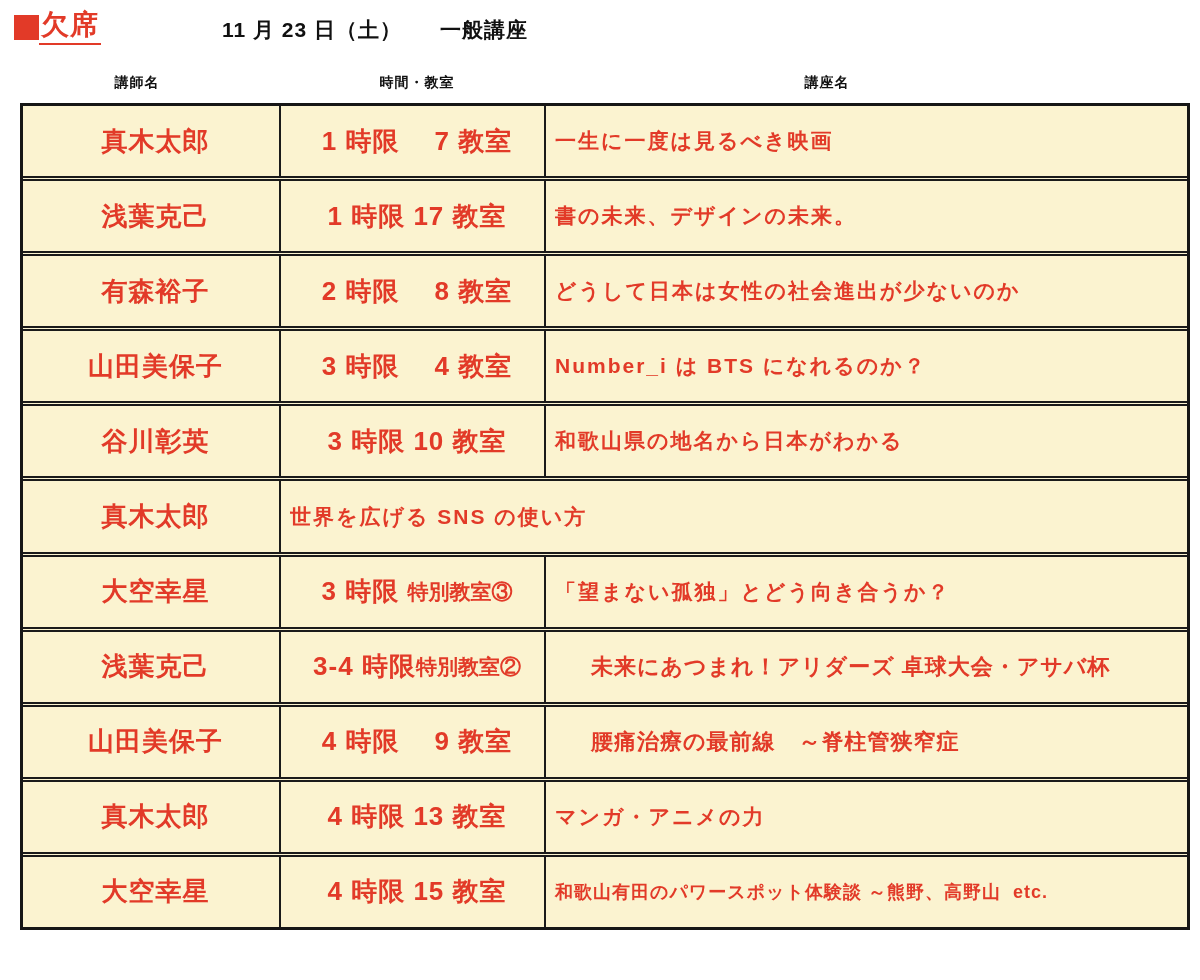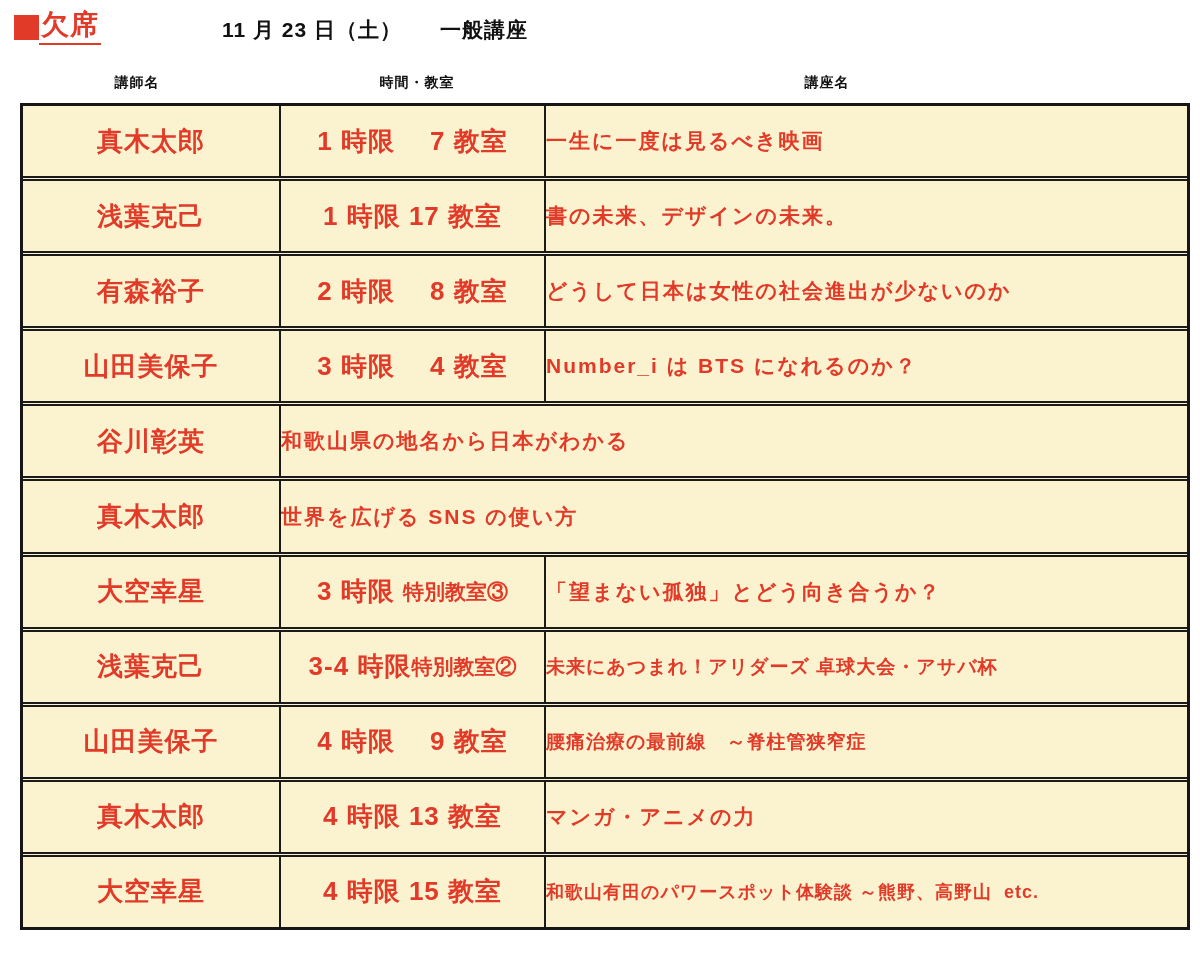--- a/index.html
+++ b/index.html
@@ -24,28 +24,28 @@
   .ch-course { left: 827px; }
 
   
   .table { position: absolute; left: 20px; top: 103px; width: 1170px; height: 827px;
     border: 3px solid #161616; background: #fbf3d0; display: flex; flex-direction: column; }
   .row { display: flex; height: 70px; flex: 1; background: #fbf3d0; }
   .row { border-bottom: 2px solid #1a1a1a; }
   .row + .row { margin-top: 1px; border-top: 2px solid #1a1a1a; }
   .row:last-child { border-bottom: none; }
 
-  .cell { display: flex; align-items: center; color: #e23a28; font-weight: bold; }
+  .cell { display: flex; align-items: center; color: #e23a28; font-weight: bold; padding-left: 9px; }
   .c1 { width: 258px; border-right: 2px solid #1a1a1a; justify-content: center;
     font-size: 26px; letter-spacing: 1px; }
   .c2 { width: 265px; border-right: 2px solid #1a1a1a; justify-content: center;
     font-size: 26px; letter-spacing: 1px; white-space: pre; }
   .c2 .time-small { font-size: 21px; letter-spacing: 0; font-family: Liberation Mono, monospace; }
   .c3 { flex: 1; font-size: 21px; letter-spacing: 2px; white-space: pre; }
-  .c3.fs-s { font-size: 19px; letter-spacing: 1px; }
+  .c3.fs-s { font-size: 22px; letter-spacing: 1px; margin-left: 36px; }
   .c3.fs-xs { font-size: 18px; letter-spacing: 1px; }
 </style>
 </head>
 <body>
 
 <div class="page">
 
   <div class="absent-marker">
     <span class="absent-square"></span>
     <span class="absent-label">欠席</span>
@@ -81,20 +81,21 @@
     </div>
 
     <div class="row">
       <div class="cell c1">山田美保子</div>
       <div class="cell c2"><span>3 時限　 4 教室</span><span class="time-small"></span></div>
       <div class="cell c3">Number_i は BTS になれるのか？</div>
     </div>
 
     <div class="row">
       <div class="cell c1">谷川彰英</div>
+      <div class="cell c2"><span>3 時限 10 教室</span><span class="time-small"></span></div>
       <div class="cell c3">和歌山県の地名から日本がわかる</div>
     </div>
 
     <div class="row">
       <div class="cell c1">真木太郎</div>
       <div class="cell c3">世界を広げる SNS の使い方</div>
     </div>
 
     <div class="row">
       <div class="cell c1">大空幸星</div>

